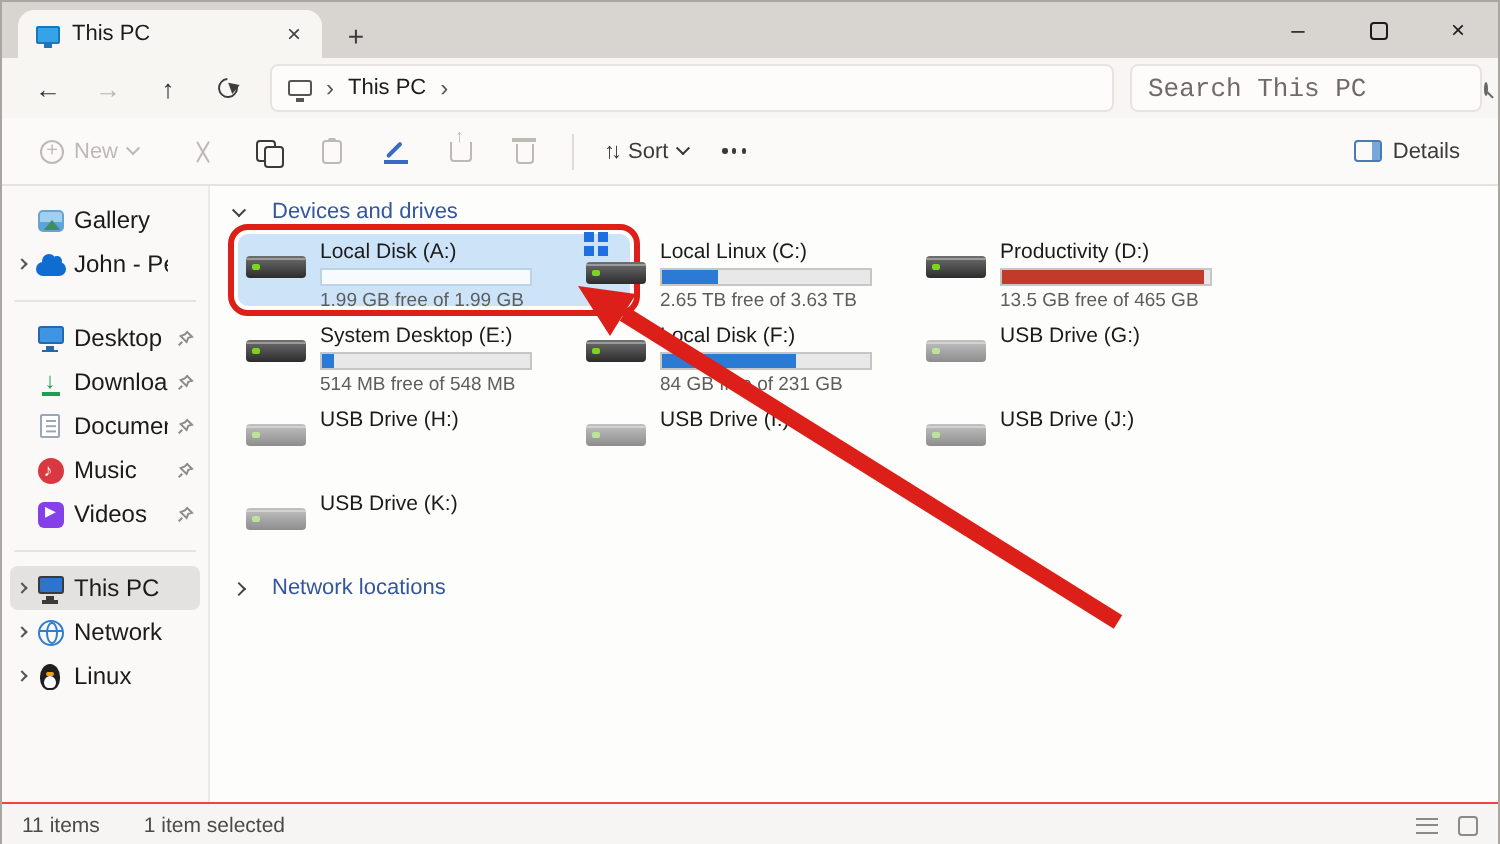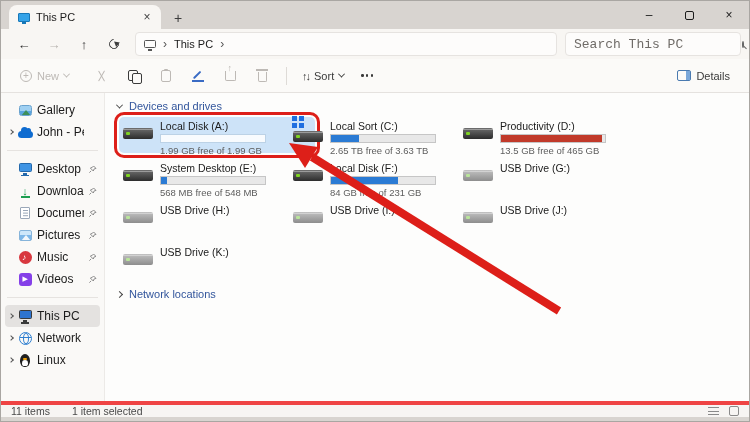--- a/index.html
+++ b/index.html
@@ -113,21 +113,21 @@
   .ic-thispc::before { content:""; position:absolute; left:1px; bottom:-5.6px; width:8px; height:1.4px; background:#3a3a3a; }
   .ic-network { width:13px; height:13px; border:1.4px solid #2f7fd0; border-radius:50%; position:relative; }
   .ic-network::before { content:""; position:absolute; top:4.3px; left:0; right:0; height:1.2px; background:#2f7fd0; }
   .ic-network::after { content:""; position:absolute; top:0; left:3.2px; width:4px; height:9.6px; border:1.2px solid #2f7fd0; border-radius:50%; }
   .ic-linux { width:10px; height:13px; background:#1f1f1f; border-radius:50% 50% 44% 44%; position:relative; }
   .ic-linux::after { content:""; position:absolute; left:2px; bottom:0.5px; width:6px; height:6.5px; background:#fff; border-radius:50% 50% 40% 40%; }
   .ic-linux::before { content:""; position:absolute; top:4.2px; left:3.4px; width:3.2px; height:2px; background:#f0a30a; border-radius:1px; z-index:1; }
 
   
   .content { flex:1; position:relative; padding:4px 0 0 12px; background:#fdfdfc; overflow:hidden; }
-  .group-header { display:flex; align-items:center; gap:7px; height:18px; color:#33569c; margin-bottom:2px; }
+  .group-header { display:flex; align-items:center; gap:14px; height:18px; color:#33569c; margin-bottom:2px; }
   .group-header .chev { color:#454545; }
   .drives-grid { display:grid; grid-template-columns:repeat(3,170px); row-gap:6px; margin:2px 0 6px 2px; }
   .drive-tile { width:196px; height:36px; display:flex; align-items:flex-start; padding:2px 3px; border-radius:4px; }
   .drive-tile.selected { background:#cde3f8; }
   .drive-tile.annotated { outline:3.5px solid #dd1f19; outline-offset:2px; border-radius:5px; }
   .dr-icon { width:36px; height:30px; position:relative; flex-shrink:0; }
   .drive-body { position:absolute; left:1px; top:9px; width:30px; height:11px; border-radius:2px;
     background:linear-gradient(180deg,#6f6f6f,#2c2c2c); }
   .drive-body::after { content:""; position:absolute; left:3px; top:3.5px; width:4px; height:3px; background:#7ed321; border-radius:1px; }
   .drive-body::before { content:""; position:absolute; left:0; right:0; top:1px; height:1.4px; background:rgba(255,255,255,.35); border-radius:2px; }
@@ -140,21 +140,21 @@
   .dr-icon.has-logo .win-logo { display:block; }
   .dr-icon.has-logo .drive-body { top:12px; }
   .dr-text { flex:1; padding-top:1px; margin-left:2px; min-width:0; }
   .dr-name { font-size:10.5px; line-height:13px; white-space:nowrap; }
   .dr-bar { width:106px; height:9px; background:#e8e8e8; border:1px solid #c6c6c6; margin-top:1px; }
   .dr-fill { height:100%; background:#2b7bd4; }
   .dr-size { font-size:9.5px; color:#5d5d5d; margin-top:1.5px; white-space:nowrap; }
   .drive-tile.selected .dr-bar { background:#f8fbfe; border-color:#bcd2e6; }
 
   
-  .statusbar { height:16px; background:#f7f5f3; border-top:4px solid #ef4444; display:flex; align-items:center;
+  .statusbar { height:22px; background:#f7f5f3; border-top:1px solid #ef4444; display:flex; align-items:center;
     padding:0 10px; gap:22px; font-size:10.5px; color:#4a4a4a; }
   .sb-right { margin-left:auto; display:flex; gap:10px; align-items:center; }
   .ic-sb-list { width:11px; height:8px; border-top:1.4px solid #8a8a8a; border-bottom:1.4px solid #8a8a8a; position:relative; }
   .ic-sb-list::before { content:""; position:absolute; top:2.6px; left:0; width:11px; height:1.4px; background:#8a8a8a; }
   .ic-sb-thumb { width:10px; height:10px; border:1.4px solid #8a8a8a; border-radius:2px; }
 
   
   .anno-arrow { position:absolute; inset:0; pointer-events:none; z-index:40; }
 </style>
 </head>
@@ -296,31 +296,20 @@
           </span>
     <span class="sb-label">Documents</span>
     <svg class="sb-pin" width="9" height="9" viewBox="0 0 10 10">
       <path d="M6.2 1.1l2.7 2.7-2.1.6-.9 2.3L2.6 3.4l2.3-.9z" fill="none" stroke="#8c8c8c" stroke-width="1.1"></path>
       <path d="M3.5 6.5L1.5 8.5" stroke="#8c8c8c" stroke-width="1.1"></path>
     </svg>
   </div>
         <div class="sb-item">
     <span class="sb-chev chev chev-r" style="visibility: hidden;"></span>
     <span class="sb-ic">
-            <span class="ic ic-pictures"></span>
-          </span>
-    <span class="sb-label">Pictures</span>
-    <svg class="sb-pin" width="9" height="9" viewBox="0 0 10 10">
-      <path d="M6.2 1.1l2.7 2.7-2.1.6-.9 2.3L2.6 3.4l2.3-.9z" fill="none" stroke="#8c8c8c" stroke-width="1.1"></path>
-      <path d="M3.5 6.5L1.5 8.5" stroke="#8c8c8c" stroke-width="1.1"></path>
-    </svg>
-  </div>
-        <div class="sb-item">
-    <span class="sb-chev chev chev-r" style="visibility: hidden;"></span>
-    <span class="sb-ic">
             <span class="ic ic-music"></span>
           </span>
     <span class="sb-label">Music</span>
     <svg class="sb-pin" width="9" height="9" viewBox="0 0 10 10">
       <path d="M6.2 1.1l2.7 2.7-2.1.6-.9 2.3L2.6 3.4l2.3-.9z" fill="none" stroke="#8c8c8c" stroke-width="1.1"></path>
       <path d="M3.5 6.5L1.5 8.5" stroke="#8c8c8c" stroke-width="1.1"></path>
     </svg>
   </div>
         <div class="sb-item">
     <span class="sb-chev chev chev-r" style="visibility: hidden;"></span>
@@ -392,21 +381,21 @@
     <div class="dr-icon has-logo">
       <span class="win-logo">
                 <i></i>
                 <i></i>
                 <i></i>
                 <i></i>
               </span>
       <span class="drive-body"></span>
     </div>
     <div class="dr-text">
-      <div class="dr-name">Local Sort (C:)</div>
+      <div class="dr-name">Local Linux (C:)</div>
       <div class="dr-bar">
                 <div class="dr-fill" style="width: 27%; background: rgb(43, 123, 212);"></div>
               </div>
       <div class="dr-size">2.65 TB free of 3.63 TB</div>
     </div>
   </div>
           <div class="drive-tile">
     <div class="dr-icon">
 
       <span class="drive-body"></span>
@@ -422,21 +411,21 @@
           <div class="drive-tile">
     <div class="dr-icon">
 
       <span class="drive-body"></span>
     </div>
     <div class="dr-text">
       <div class="dr-name">System Desktop (E:)</div>
       <div class="dr-bar">
                 <div class="dr-fill" style="width: 6%; background: rgb(43, 123, 212);"></div>
               </div>
-      <div class="dr-size">568 MB free of 548 MB</div>
+      <div class="dr-size">514 MB free of 548 MB</div>
     </div>
   </div>
           <div class="drive-tile">
     <div class="dr-icon">
 
       <span class="drive-body"></span>
     </div>
     <div class="dr-text">
       <div class="dr-name">Local Disk (F:)</div>
       <div class="dr-bar">

